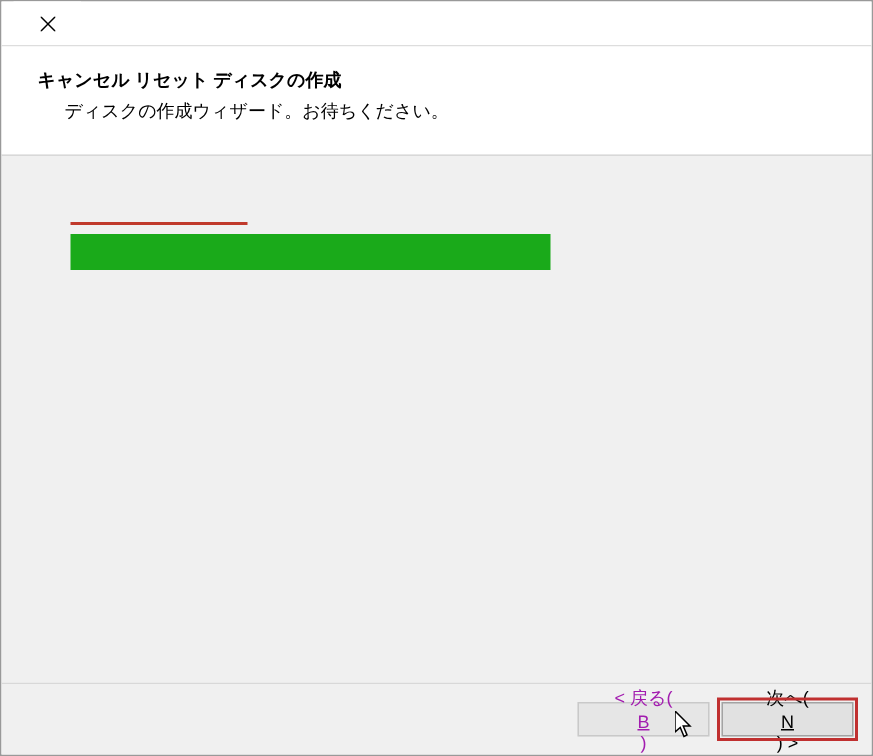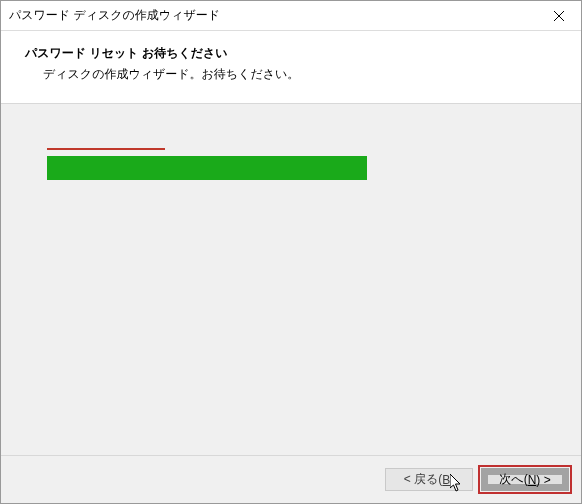--- a/index.html
+++ b/index.html
@@ -103,54 +103,55 @@
     font-size: 12px;
     font-family: inherit;
     color: #000;
     padding: 0 10px;
     cursor: pointer;
     display: flex;
     align-items: center;
     justify-content: center;
   }
   .btn.disabled {
-    color: #404040;
+    color: #a21caf;
     border-color: #c9c9c9;
     background: #e6e6e6;
     cursor: default;
+    flex-direction: column;
   }
   .btn.primary {
     outline: 2px solid #c03030;
     outline-offset: 1px;
-    border: 7px solid #a3a3a3;
+    border: 1px solid #a3a3a3;
     background: #e1e1e1;
+    flex-direction: column;
   }
   .underline { text-decoration: underline; }
   .cursor {
     position: absolute;
     pointer-events: none;
   }
 </style>
 </head>
 <body>
 
 <div class="window">
 
   <div class="titlebar">
-    <div class="titlebar-text">パスワード ディスクの作成ウィザード</div>
     <div class="close-btn">
       <svg viewBox="0 0 10 10">
         <line x1="0" y1="0" x2="10" y2="10" stroke="#000" stroke-width="1"></line>
         <line x1="10" y1="0" x2="0" y2="10" stroke="#000" stroke-width="1"></line>
       </svg>
     </div>
   </div>
 
   <div class="header-area">
-    <div class="header-title">パスワード リセット お待ちください</div>
+    <div class="header-title">キャンセル リセット ディスクの作成</div>
     <div class="header-sub">ディスクの作成ウィザード。お待ちください。</div>
   </div>
 
   <div class="content-area">
     <div class="red-underline"></div>
     <div class="progress-bar-bg">
       <div class="progress-bar-fill" style="width:100%"></div>
     </div>
   </div>
 

